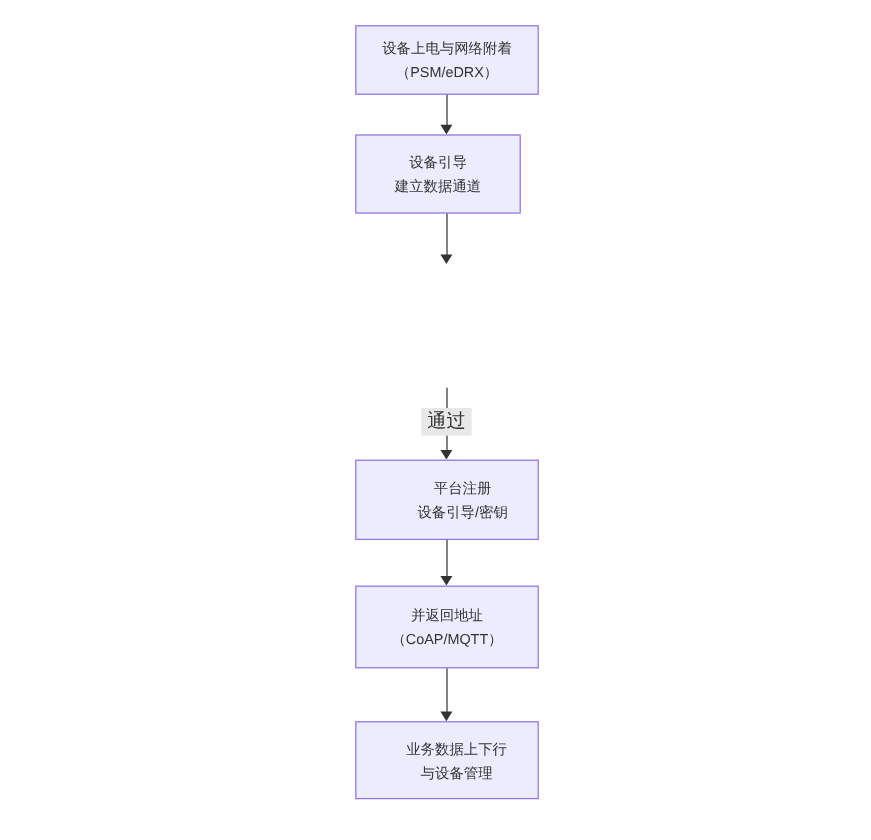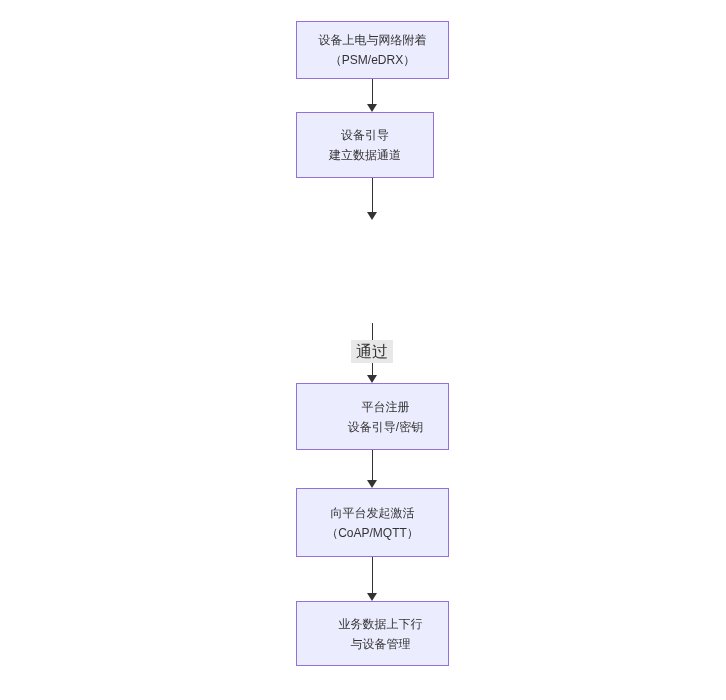--- a/index.html
+++ b/index.html
@@ -112,21 +112,21 @@
 
   <div class="node" style="left:296px;top:383px;width:153px;height:67px;padding-left:26px;">
     <div>平台注册</div>
     <div>设备引导/密钥</div>
   </div>
 
   <div class="edge-line" style="left:372px;top:450px;height:31px;"></div>
   <div class="arrowhead" style="left:367px;top:480px;"></div>
 
   <div class="node" style="left:296px;top:488px;width:153px;height:69px;">
-    <div>向平台发起激活</div>
+    <div>并返回地址</div>
     <div>（CoAP/MQTT）</div>
   </div>
 
   <div class="edge-line" style="left:372px;top:557px;height:37px;"></div>
   <div class="arrowhead" style="left:367px;top:593px;"></div>
 
   <div class="node" style="left:296px;top:601px;width:153px;height:65px;padding-left:16px;">
     <div>业务数据上下行</div>
     <div>与设备管理</div>
   </div>

